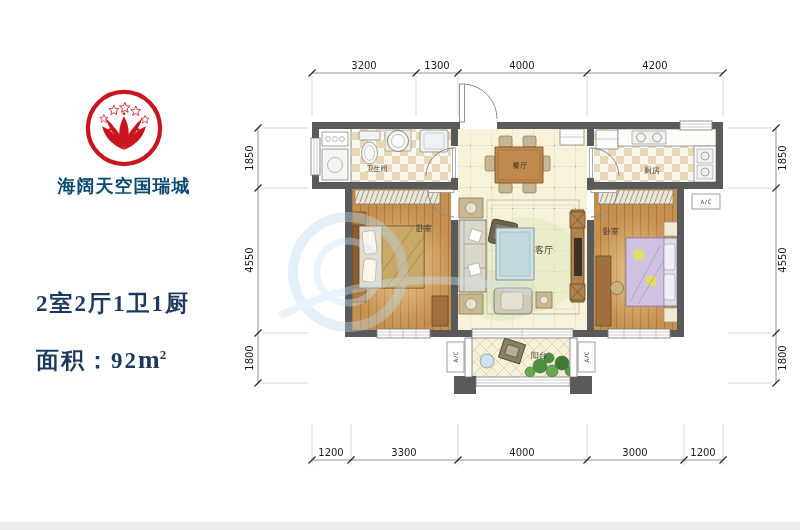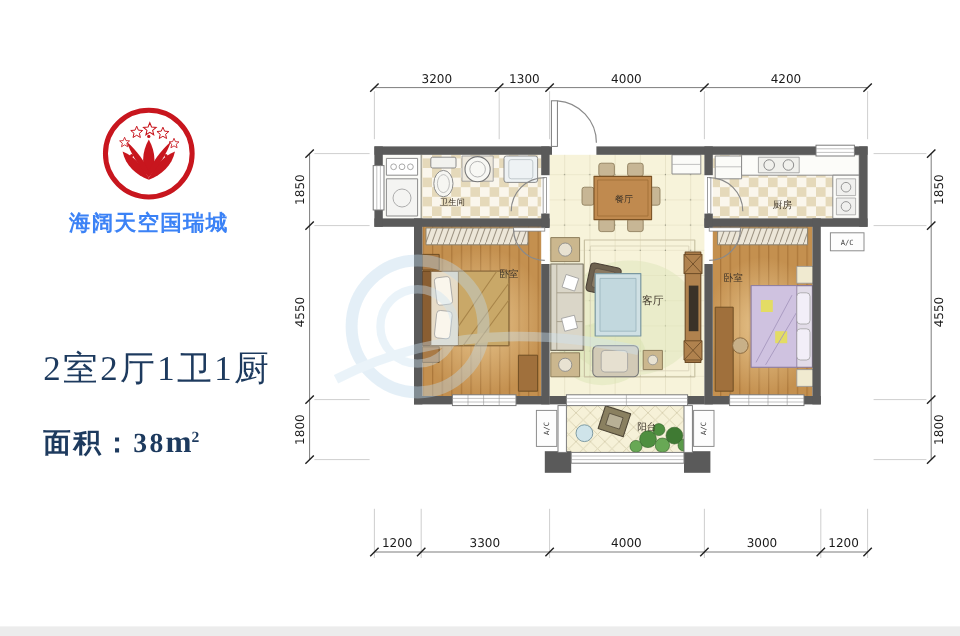--- a/index.html
+++ b/index.html
@@ -1,25 +1,25 @@
 <!DOCTYPE html>
 <html><head>
 <meta charset="utf-8">
 <style>
   html,body{margin:0;padding:0;background:#fff;}
   .stage{position:relative;width:800px;height:530px;background:#ffffff;overflow:hidden;
          font-family:"Liberation Sans","DejaVu Sans",sans-serif;}
   .brand{position:absolute;left:34px;top:86px;width:180px;text-align:center;}
   .brand svg{display:block;margin:0 auto;}
   .brand-name{margin-top:4px;font-family:"Liberation Serif","DejaVu Serif",serif;
-              font-weight:bold;font-size:18px;letter-spacing:1px;color:#3b82f6;}
+              font-weight:bold;font-size:18px;letter-spacing:1px;color:#0c4a6e;}
   .info{position:absolute;left:36px;top:252px;color:#1d3a5e;
         font-family:"Liberation Serif","DejaVu Serif",serif;}
   .info-title{font-size:25px;font-weight:bold;letter-spacing:6px;}
-  .info-rooms{font-size:29px;font-weight:normal;letter-spacing:2px;margin-top:36px;}
+  .info-rooms{font-size:23px;font-weight:bold;letter-spacing:2px;margin-top:36px;}
   .info-area{font-size:23px;font-weight:bold;letter-spacing:2px;margin-top:26px;}
   .info-area .unit{font-size:26px;letter-spacing:0;}
   .info-area sup{font-size:13px;}
   .plan{position:absolute;left:240px;top:20px;}
   .bottom-strip{position:absolute;left:0;bottom:0;width:800px;height:8px;background:#ececec;}
   .dimtxt{font-family:"DejaVu Sans","Liberation Sans",sans-serif;font-size:10px;fill:#1a1a1a;}
   .roomtxt{font-family:"DejaVu Sans","Liberation Sans",sans-serif;fill:#3c3328;}
   .actxt{font-family:"DejaVu Sans Mono","Liberation Mono",monospace;font-size:6px;fill:#444;}
 </style>
 </head>
@@ -49,21 +49,21 @@
         <circle cx="33" cy="52" r="1.6"></circle>
           <circle cx="67" cy="52" r="1.6"></circle>
           <circle cx="50" cy="33" r="1.6"></circle>
       </g>
     </svg>
     <div class="brand-name">海阔天空国瑞城</div>
   </div>
 
   <div class="info">
     <div class="info-rooms">2室2厅1卫1厨</div>
-    <div class="info-area"><span>面积：38</span><span class="unit">m</span><sup>2</sup></div>
+    <div class="info-area"><span>面积：92</span><span class="unit">m</span><sup>2</sup></div>
   </div>
 
   <svg class="plan" width="560" height="470" viewBox="0 0 560 470">
     <defs>
       <pattern id="checker" width="16" height="16" patternUnits="userSpaceOnUse">
         <rect width="16" height="16" fill="#faf6ec"></rect>
         <rect width="8" height="8" fill="#e5d9ba"></rect>
         <rect x="8" y="8" width="8" height="8" fill="#e5d9ba"></rect>
       </pattern>
       <pattern id="grid" width="21" height="21" patternUnits="userSpaceOnUse">

